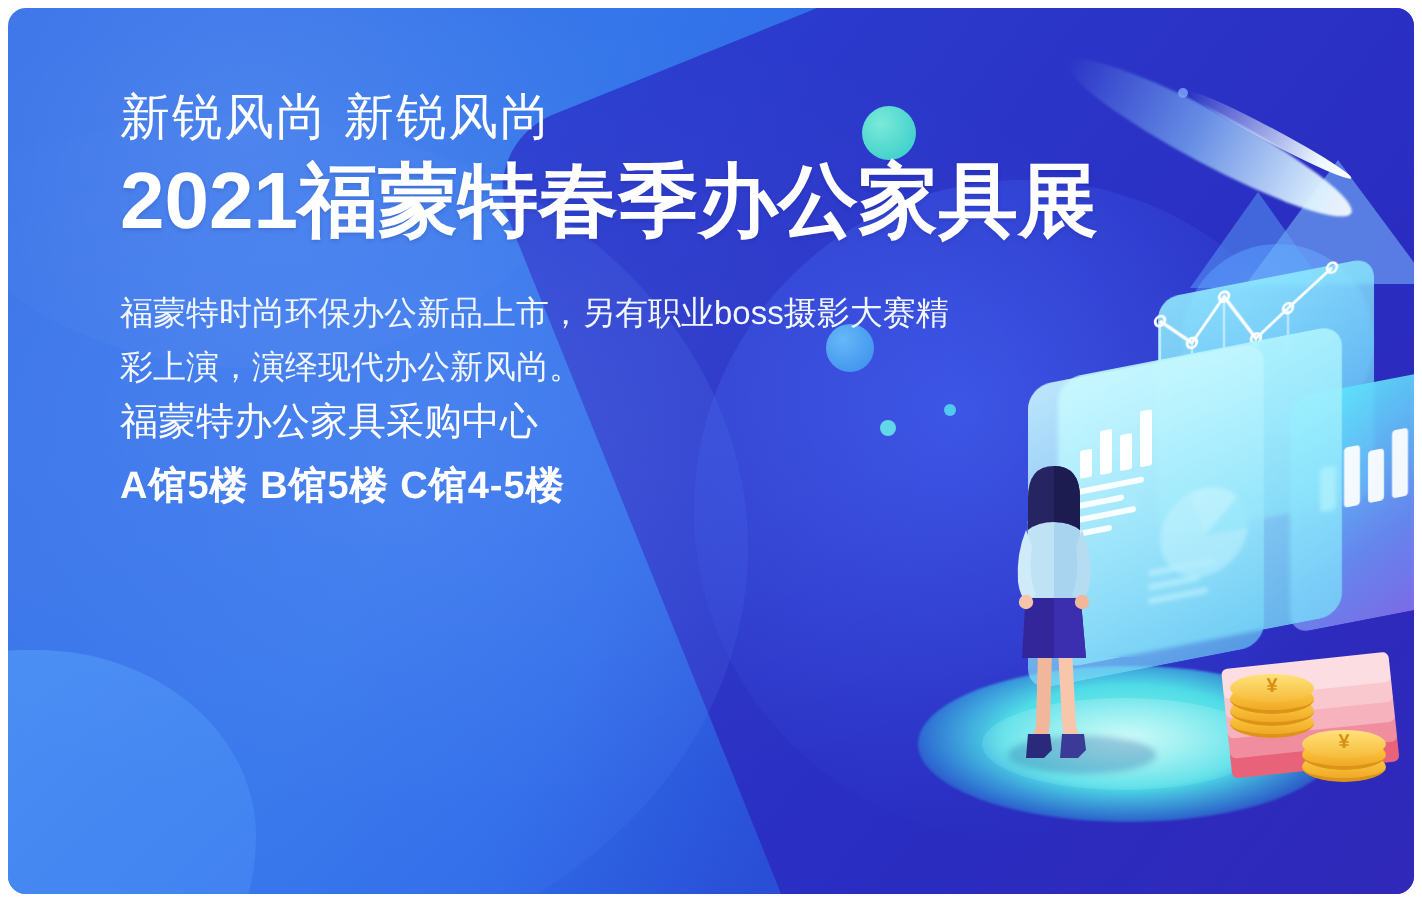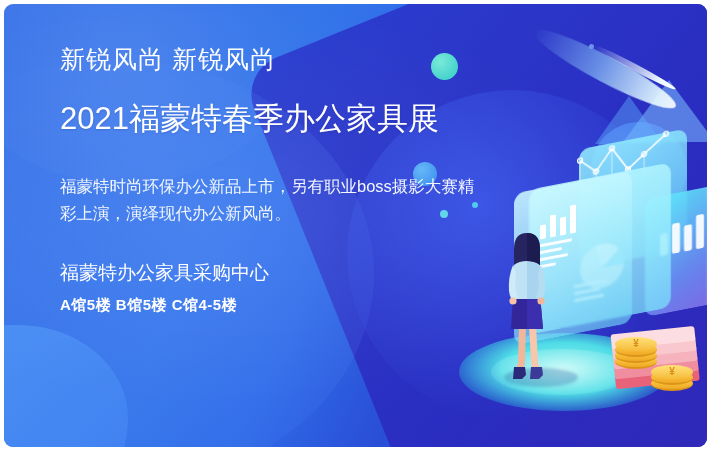--- a/index.html
+++ b/index.html
@@ -146,48 +146,47 @@
   }
   .eyebrow {
     font-size: 25px;
     line-height: 34px;
     color: #ffffff;
     letter-spacing: 1px;
     font-weight: 400;
     white-space: nowrap;
   }
   .headline {
-    font-size: 31px;
+    font-size: 40px;
     line-height: 50px;
     color: #ffffff;
-    font-weight: 400;
+    font-weight: 700;
     letter-spacing: 0px;
-    margin-top: 18px;
+    margin-top: 0;
     white-space: nowrap;
     text-shadow: 0 1px 2px rgba(20,30,110,.18);
   }
   .body-copy {
-    margin-top: 29px;
+    margin-top: 18px;
     font-size: 16.5px;
     line-height: 27px;
     color: #f2f7ff;
     font-weight: 400;
     width: 430px;
   }
   .venue {
-    margin-top: 32px;
     font-size: 19px;
     line-height: 28px;
     color: #ffffff;
     font-weight: 400;
     white-space: nowrap;
   }
   .halls {
     margin-top: 4px;
-    font-size: 15px;
+    font-size: 19px;
     line-height: 28px;
     color: #ffffff;
     font-weight: 700;
     letter-spacing: .5px;
     white-space: nowrap;
   }
 
   
   .illo { position: absolute; z-index: 30; pointer-events: none; }
 

